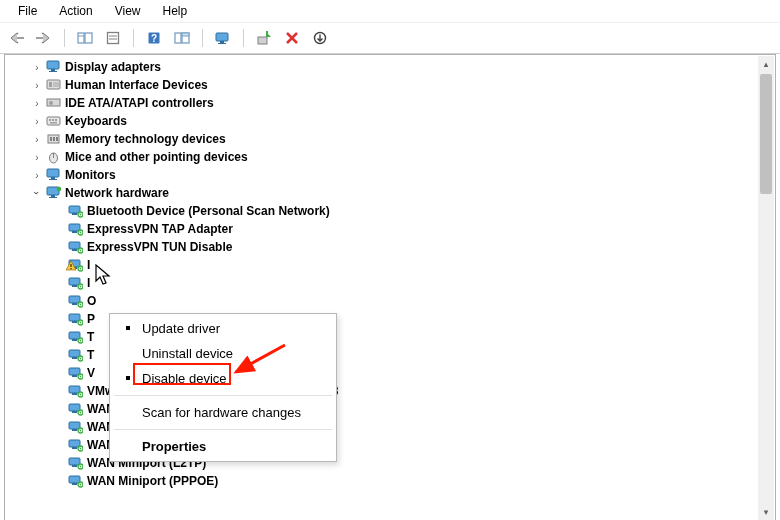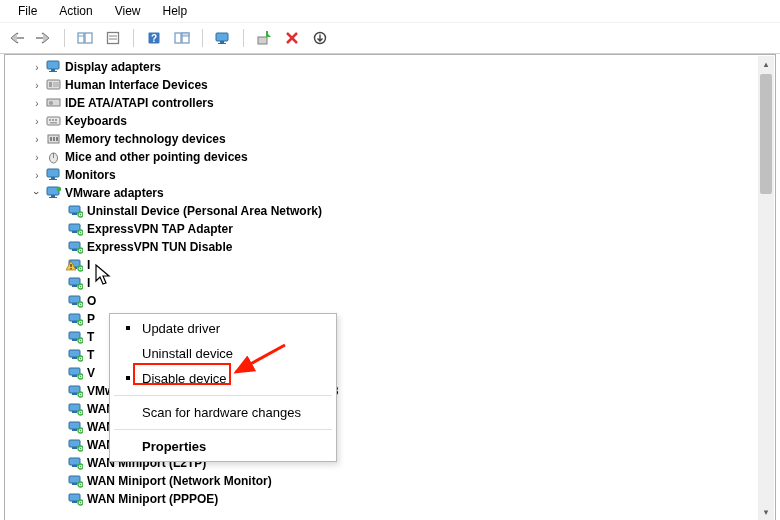--- a/index.html
+++ b/index.html
@@ -352,34 +352,34 @@
     <span class="indent" style="width:20px"></span>
     <span class="expander" style="transform:rotate(90deg);color:#404040;">›</span>
     <span class="icon-slot">
           <svg width="15" height="14">
             <rect x="1" y="1" width="12" height="8" rx="1" fill="#5da8e0" stroke="#2f6e9e"></rect>
             <rect x="5" y="9" width="4" height="2" fill="#2f6e9e"></rect>
             <rect x="3" y="11" width="8" height="1" fill="#2f6e9e"></rect>
             <circle cx="13" cy="3" r="2.3" fill="#3cb043"></circle>
           </svg>
         </span>
-    <span class="label">VMware adapters</span>
-  </div>
-
-  <div class="tree-row">
-    <span class="indent" style="width:56px"></span>
-    <span class="icon-slot">
-          <svg width="15" height="14">
-            <rect x="1" y="2" width="11" height="7" rx="1" fill="#5da8e0" stroke="#2f6e9e"></rect>
-            <rect x="4" y="9" width="5" height="2" fill="#2f6e9e"></rect>
-            <circle cx="12.5" cy="10.5" r="2.5" fill="none" stroke="#3cb043" stroke-width="1.3"></circle>
-            <circle cx="12.5" cy="10.5" r="0.9" fill="#3cb043"></circle>
-          </svg>
-        </span>
-    <span class="label">Uninstall Device (Personal Area Network)</span>
+    <span class="label">Network hardware</span>
+  </div>
+
+  <div class="tree-row">
+    <span class="indent" style="width:56px"></span>
+    <span class="icon-slot">
+          <svg width="15" height="14">
+            <rect x="1" y="2" width="11" height="7" rx="1" fill="#5da8e0" stroke="#2f6e9e"></rect>
+            <rect x="4" y="9" width="5" height="2" fill="#2f6e9e"></rect>
+            <circle cx="12.5" cy="10.5" r="2.5" fill="none" stroke="#3cb043" stroke-width="1.3"></circle>
+            <circle cx="12.5" cy="10.5" r="0.9" fill="#3cb043"></circle>
+          </svg>
+        </span>
+    <span class="label">Bluetooth Device (Personal Scan Network)</span>
   </div>
 
   <div class="tree-row">
     <span class="indent" style="width:56px"></span>
     <span class="icon-slot">
           <svg width="15" height="14">
             <rect x="1" y="2" width="11" height="7" rx="1" fill="#5da8e0" stroke="#2f6e9e"></rect>
             <rect x="4" y="9" width="5" height="2" fill="#2f6e9e"></rect>
             <circle cx="12.5" cy="10.5" r="2.5" fill="none" stroke="#3cb043" stroke-width="1.3"></circle>
             <circle cx="12.5" cy="10.5" r="0.9" fill="#3cb043"></circle>
@@ -555,32 +555,20 @@
           <svg width="15" height="14">
             <rect x="1" y="2" width="11" height="7" rx="1" fill="#5da8e0" stroke="#2f6e9e"></rect>
             <rect x="4" y="9" width="5" height="2" fill="#2f6e9e"></rect>
             <circle cx="12.5" cy="10.5" r="2.5" fill="none" stroke="#3cb043" stroke-width="1.3"></circle>
             <circle cx="12.5" cy="10.5" r="0.9" fill="#3cb043"></circle>
           </svg>
         </span>
     <span class="label">WAN Miniport (L2TP)</span>
   </div>
 
-  <div class="tree-row">
-    <span class="indent" style="width:56px"></span>
-    <span class="icon-slot">
-          <svg width="15" height="14">
-            <rect x="1" y="2" width="11" height="7" rx="1" fill="#5da8e0" stroke="#2f6e9e"></rect>
-            <rect x="4" y="9" width="5" height="2" fill="#2f6e9e"></rect>
-            <circle cx="12.5" cy="10.5" r="2.5" fill="none" stroke="#3cb043" stroke-width="1.3"></circle>
-            <circle cx="12.5" cy="10.5" r="0.9" fill="#3cb043"></circle>
-          </svg>
-        </span>
-    <span class="label">WAN Miniport (Network Monitor)</span>
-  </div>
 
   <div class="tree-row">
     <span class="indent" style="width:56px"></span>
     <span class="icon-slot">
           <svg width="15" height="14">
             <rect x="1" y="2" width="11" height="7" rx="1" fill="#5da8e0" stroke="#2f6e9e"></rect>
             <rect x="4" y="9" width="5" height="2" fill="#2f6e9e"></rect>
             <circle cx="12.5" cy="10.5" r="2.5" fill="none" stroke="#3cb043" stroke-width="1.3"></circle>
             <circle cx="12.5" cy="10.5" r="0.9" fill="#3cb043"></circle>
           </svg>

